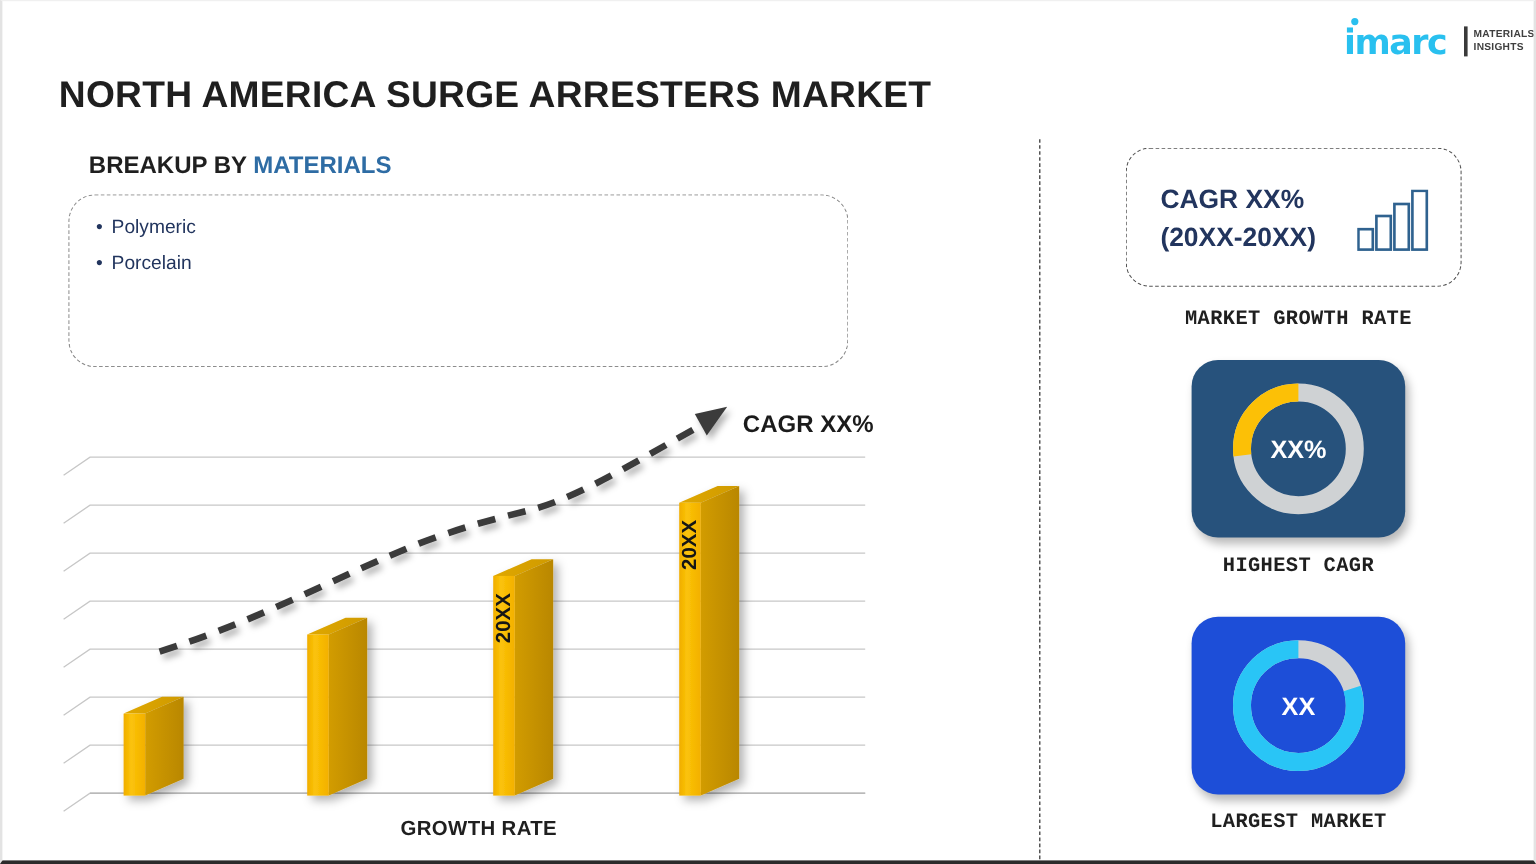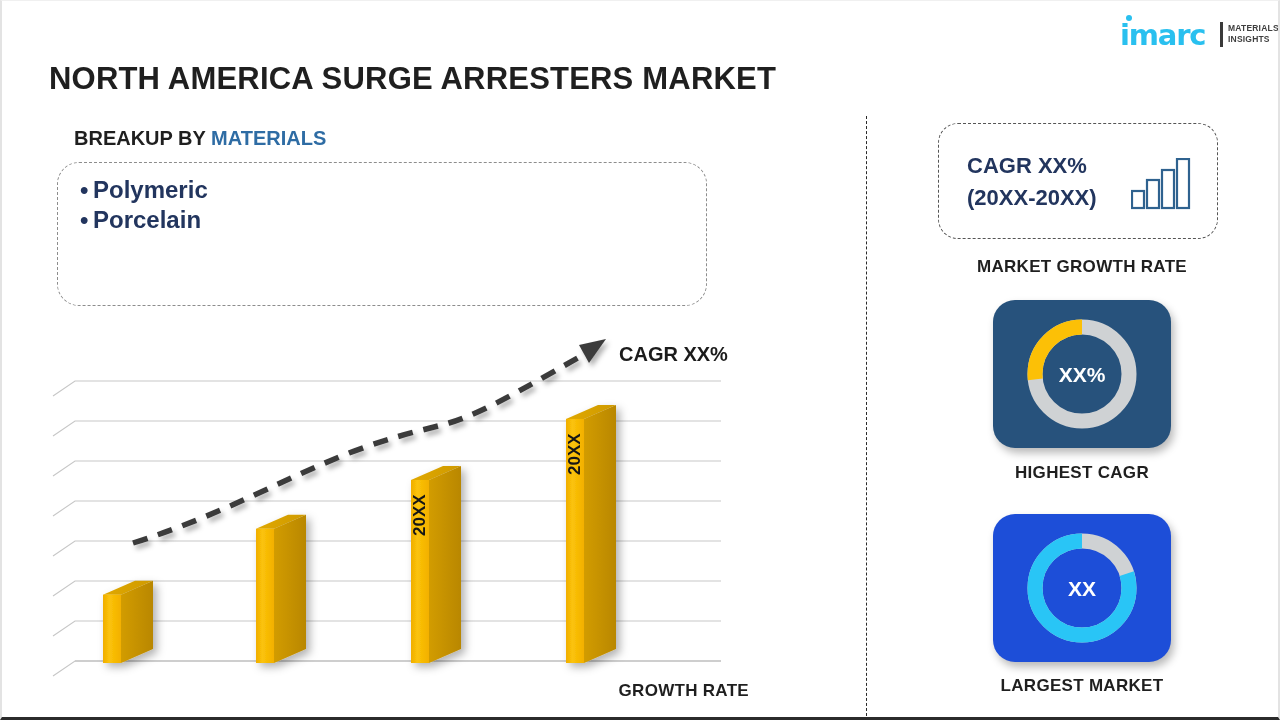--- a/index.html
+++ b/index.html
@@ -107,22 +107,22 @@
   }
   #segment-list {
     position: absolute;
     left: 22px;
     top: 12px;
     margin: 0;
     padding: 0;
     list-style: none;
   }
   #segment-list li {
-    font-size: 24px;
-    font-weight: bold;
+    font-size: 16px;
+    font-weight: normal;
     color: #22355e;
     line-height: 30px;
     white-space: nowrap;
   }
   #segment-list li .bullet {
     display: inline-block;
     width: 13px;
     color: #22355e;
   }
 
@@ -148,21 +148,21 @@
     font-size: 20px;
     font-weight: bold;
     color: #1b1b1b;
     white-space: nowrap;
   }
   #growth-rate-label {
     position: absolute;
     left: 0px;
     top: 350px;
     width: 700px;
-    text-align: right;
+    text-align: center;
     font-size: 17px;
     font-weight: bold;
     color: #1f1f1f;
     letter-spacing: 0.3px;
   }
 
   
   #divider {
     position: absolute;
     left: 864px;
@@ -207,20 +207,21 @@
   }
   .panel-caption {
     position: absolute;
     width: 360px;
     left: 0;
     text-align: center;
     font-size: 17px;
     font-weight: bold;
     color: #1f1f1f;
     letter-spacing: 0.3px;
+    font-family: Liberation Mono, monospace;
   }
   #caption-growth { top: 146px; }
   #caption-cagr  { top: 352px; }
   #caption-market{ top: 565px; }
 
   .tile {
     position: absolute;
     left: 91px;
     width: 178px;
     height: 148px;

